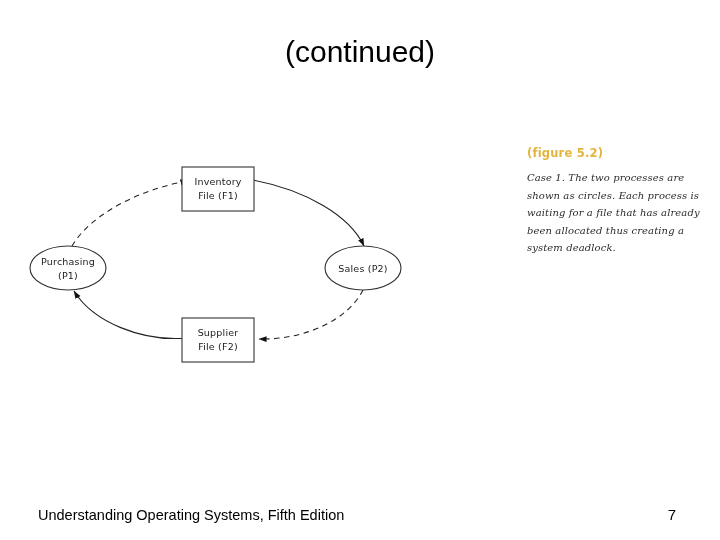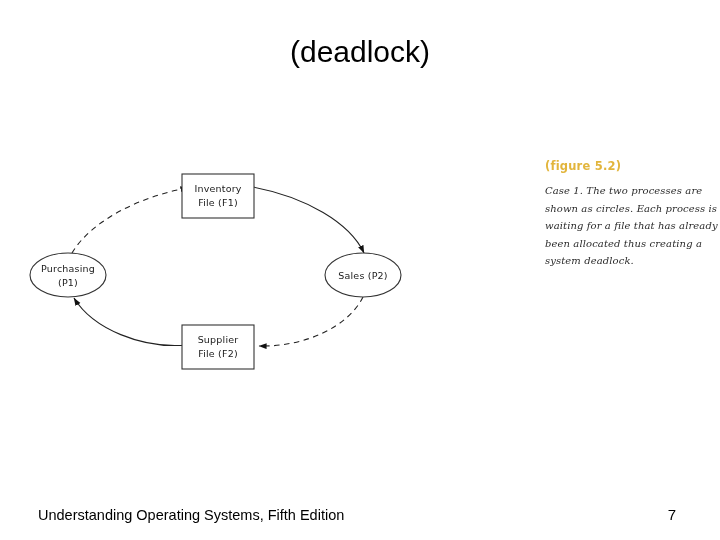--- a/index.html
+++ b/index.html
@@ -31,21 +31,21 @@
   }
   #slide-title .title-line {
     display: block;
     white-space: nowrap;
   }
 
   
   #figure-area {
     position: absolute;
     left: 20px;
-    top: 157px;
+    top: 150px;
     width: 440px;
     height: 230px;
   }
   #deadlock-graph {
     position: absolute;
     left: 0;
     top: 0;
   }
 
   .node-label {
@@ -53,23 +53,22 @@
     font-size: 9.5px;
     fill: #1a1a1a;
     text-anchor: middle;
     letter-spacing: 0.2px;
   }
 
   
   #figure-caption {
     position: absolute;
     left: 527px;
-    top: 159px;
+    top: 146px;
     width: 175px;
-    margin-left: 18px;
   }
   #caption-heading {
     font-family: "DejaVu Sans", sans-serif;
     font-size: 11.5px;
     font-weight: bold;
     color: #e2b53c;
     letter-spacing: 0.2px;
     margin-bottom: 9px;
   }
   #caption-body {
@@ -105,21 +104,21 @@
     top: 0;
     font-size: 15px;
     line-height: 20px;
     color: #000000;
   }
 </style>
 </head>
 <body>
 
 <div id="slide-title">
-  <span class="title-line">(deadlock)</span>
+  <span class="title-line">(continued)</span>
 </div>
 
 <div id="figure-area">
   <svg id="deadlock-graph" width="440" height="230" viewBox="0 0 440 230">
     <defs>
       <marker id="arrowhead" markerWidth="9" markerHeight="9" refX="7.6" refY="3.1" orient="auto" markerUnits="userSpaceOnUse">
         <path d="M0,0.2 L8,3.1 L0,6.0 Z" fill="#111111"></path>
       </marker>
     </defs>
 

